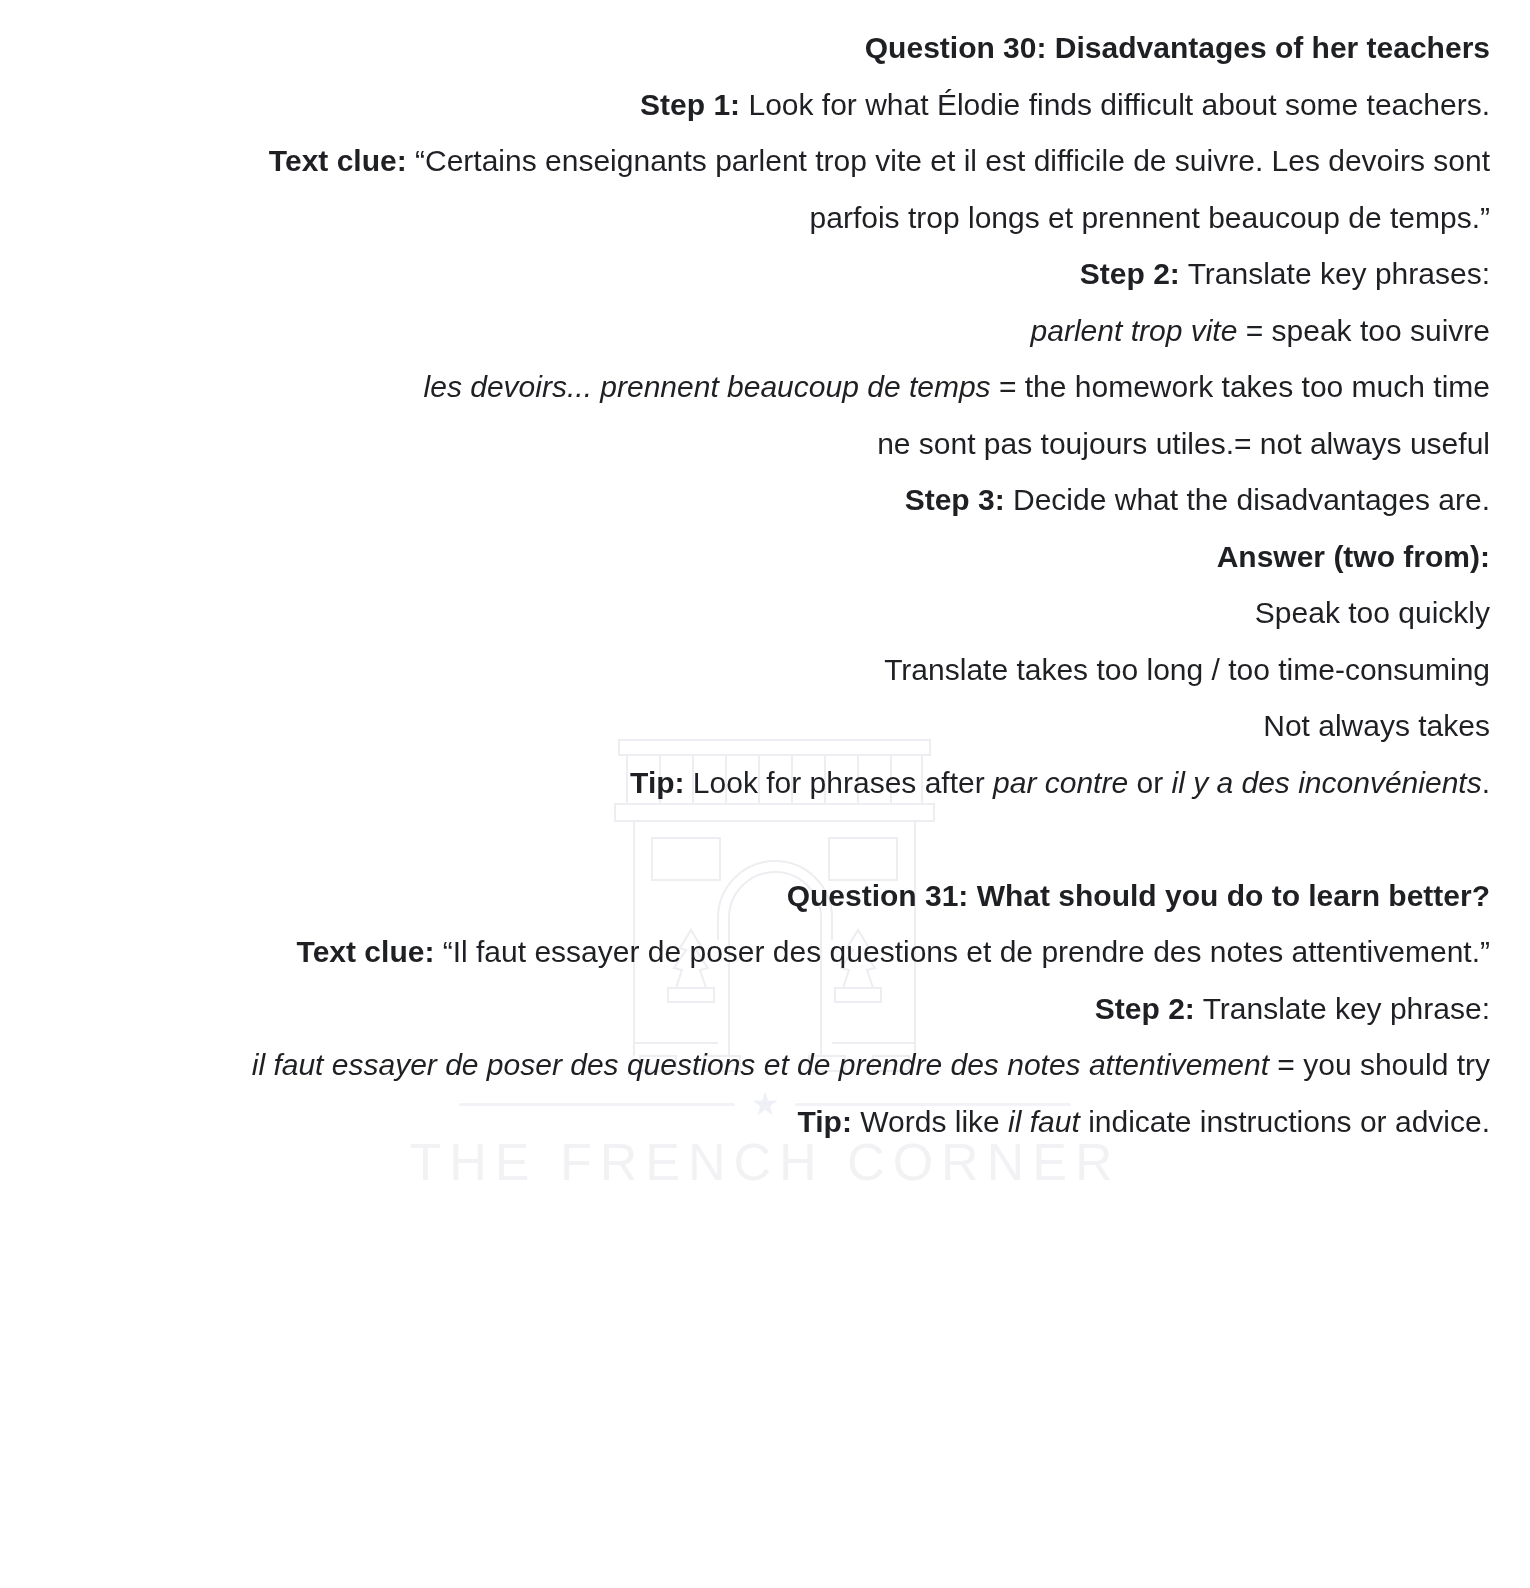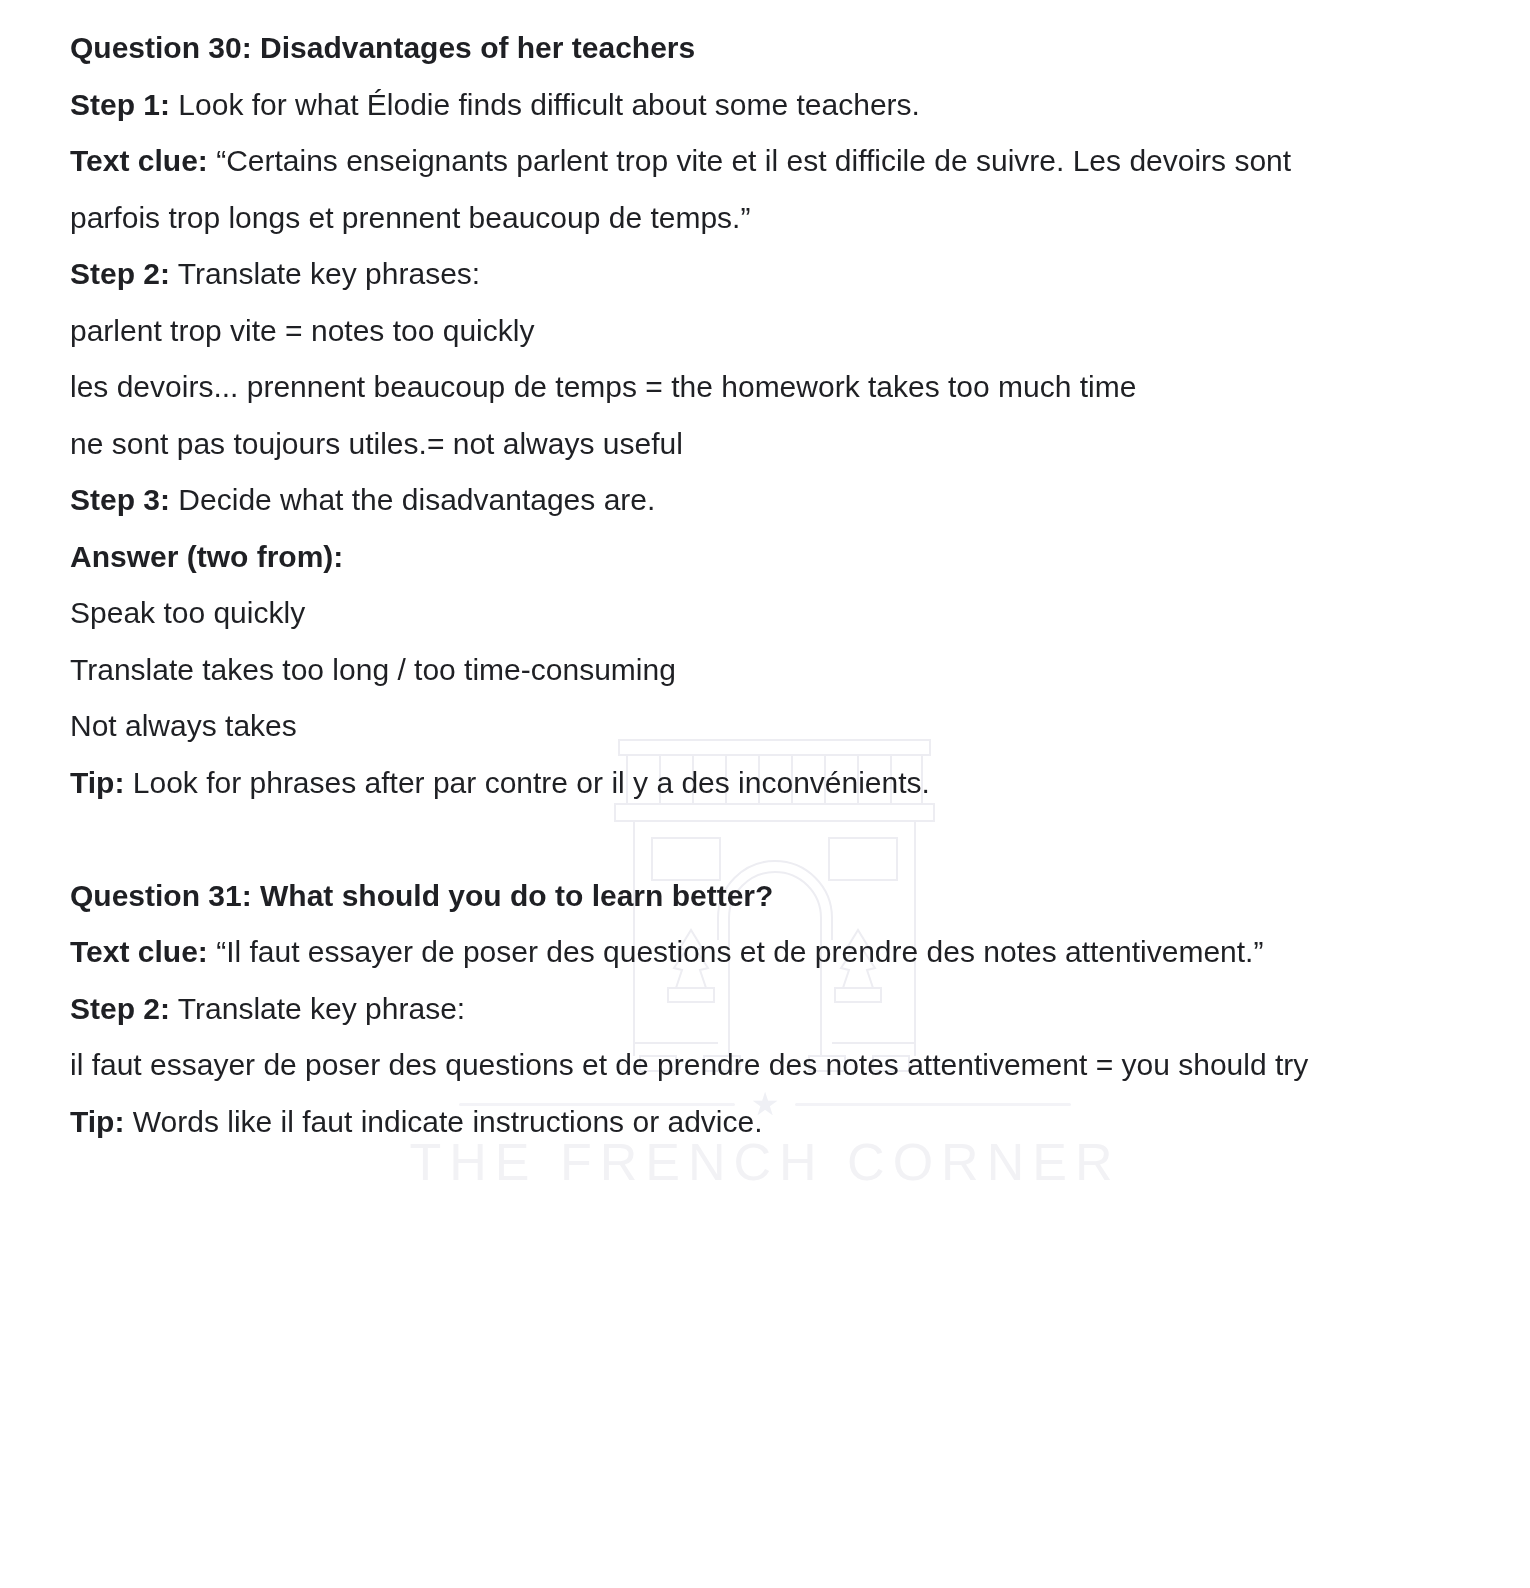--- a/index.html
+++ b/index.html
@@ -24,23 +24,23 @@
     position:absolute;top:1132px;left:0;width:100%;
     text-align:center;
     font-size:52px;letter-spacing:8px;
     color:#f2f2f5;font-weight:400;white-space:nowrap;
   }
   
   .content{
     position:absolute;left:70px;top:20px;right:40px;z-index:2;
     font-size:30px;line-height:56.5px;
   }
-  .line{white-space:pre-wrap;min-height:56.5px;}
+  .line{white-space:pre-wrap;min-height:56.5px;text-align:right;}
   .b{font-weight:700;}
-  .i{}
+  .i{font-style:italic;}
 </style>
 </head>
 <body>
 
 <div class="page">
 
   <div class="watermark">
     <svg class="wm-arch" viewBox="0 0 325 337" width="325" height="337" aria-hidden="true">
       <g stroke="#ededf2" stroke-width="2" fill="none">
         <rect x="7" y="2" width="311" height="15"></rect>
@@ -72,21 +72,21 @@
 
     <div class="wm-text">THE FRENCH CORNER</div>
   </div>
 
   <main class="content">
       <div class="line"><span class="b">Question 30: Disadvantages of her teachers</span></div>
       <div class="line"><span class="b">Step 1:</span><span> Look for what Élodie finds difficult about some teachers.</span></div>
       <div class="line"><span class="b">Text clue:</span><span> “Certains enseignants parlent trop vite et il est difficile de suivre. Les devoirs sont</span></div>
       <div class="line"><span>parfois trop longs et prennent beaucoup de temps.”</span></div>
       <div class="line"><span class="b">Step 2:</span><span> Translate key phrases:</span></div>
-      <div class="line"><span class="i">parlent trop vite</span><span> = notes too quickly</span></div>
+      <div class="line"><span class="i">parlent trop vite</span><span> = speak too suivre</span></div>
       <div class="line"><span class="i">les devoirs... prennent beaucoup de temps</span><span> = the homework takes too much time</span></div>
       <div class="line"><span>ne sont pas toujours utiles.= not always useful</span></div>
       <div class="line"><span class="b">Step 3:</span><span> Decide what the disadvantages are.</span></div>
       <div class="line"><span class="b">Answer (two from):</span></div>
       <div class="line"><span>Speak too quickly</span></div>
       <div class="line"><span>Translate takes too long / too time-consuming</span></div>
       <div class="line"><span>Not always takes</span></div>
       <div class="line"><span class="b">Tip:</span><span> Look for phrases after </span><span class="i">par contre</span><span> or </span><span class="i">il y a des inconvénients</span><span>.</span></div>
       <div class="line"></div>
       <div class="line"><span class="b">Question 31: What should you do to learn better?</span></div>

